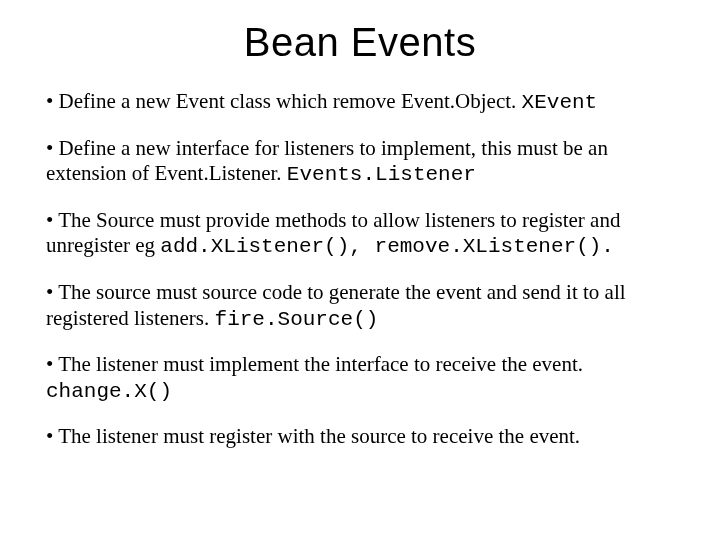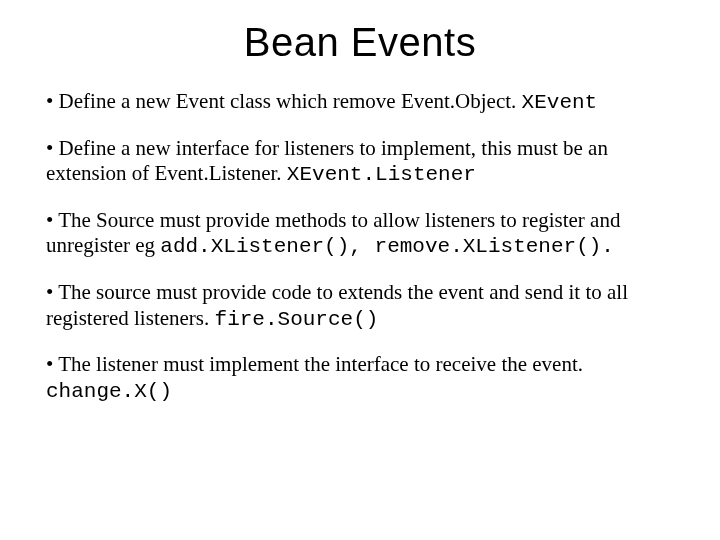--- a/index.html
+++ b/index.html
@@ -39,28 +39,31 @@
 <body>
 
 <div class="slide">
   <div class="title">Bean Events</div>
 
   <p class="point">
     <span>• Define a new Event class which remove Event.Object. </span><span class="mono">XEvent</span>
   </p>
 
   <p class="point">
-    <span>• Define a new interface for listeners to implement, this must be an extension of Event.Listener. </span><span class="mono">XEvent.Listener</span>
+    <span>• Define a new interface for listeners to implement, this must be an extension of Event.Listener. </span><span class="mono">Events.Listener</span>
   </p>
 
   <p class="point">
     <span>• The Source must provide methods to allow listeners to register and unregister eg </span><span class="mono">add.XListener(), remove.XListener().</span>
   </p>
 
   <p class="point">
-    <span>• The source must provide code to extends the event and send it to all registered listeners. </span><span class="mono">fire.Source()</span>
+    <span>• The source must source code to generate the event and send it to all registered listeners. </span><span class="mono">fire.Source()</span>
   </p>
 
   <p class="point">
     <span>• The listener must implement the interface to receive the event. </span><span class="mono">change.X()</span>
   </p>
 
+  <p class="point">
+    <span>• The listener must register with the source to receive the event.</span>
+  </p>
 </div>
 
 </body></html>

